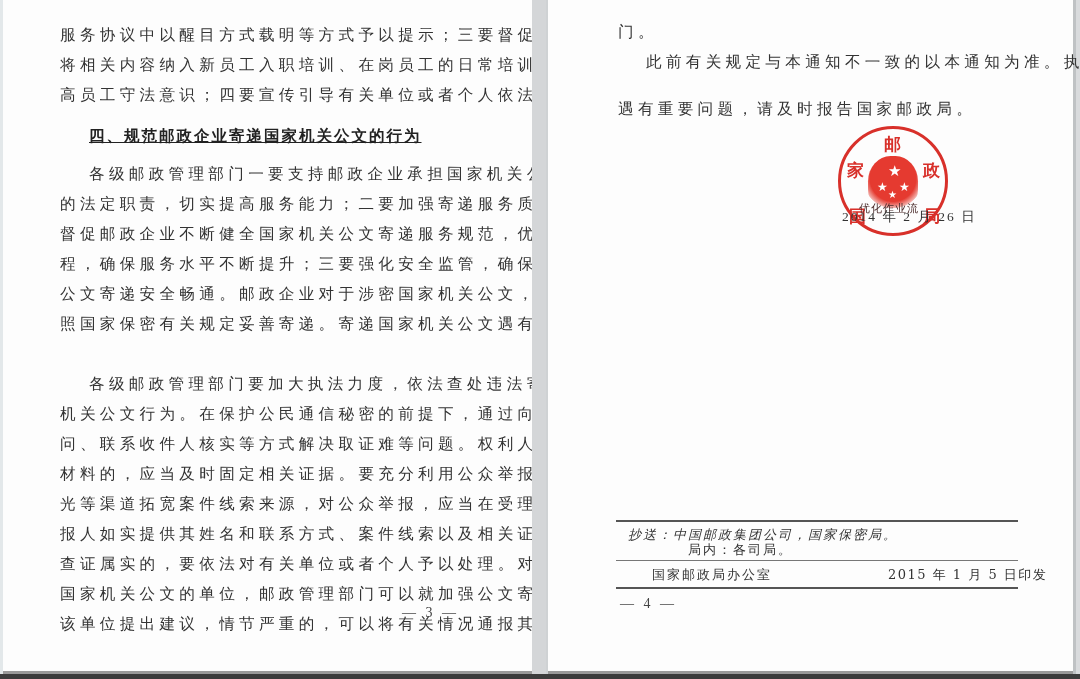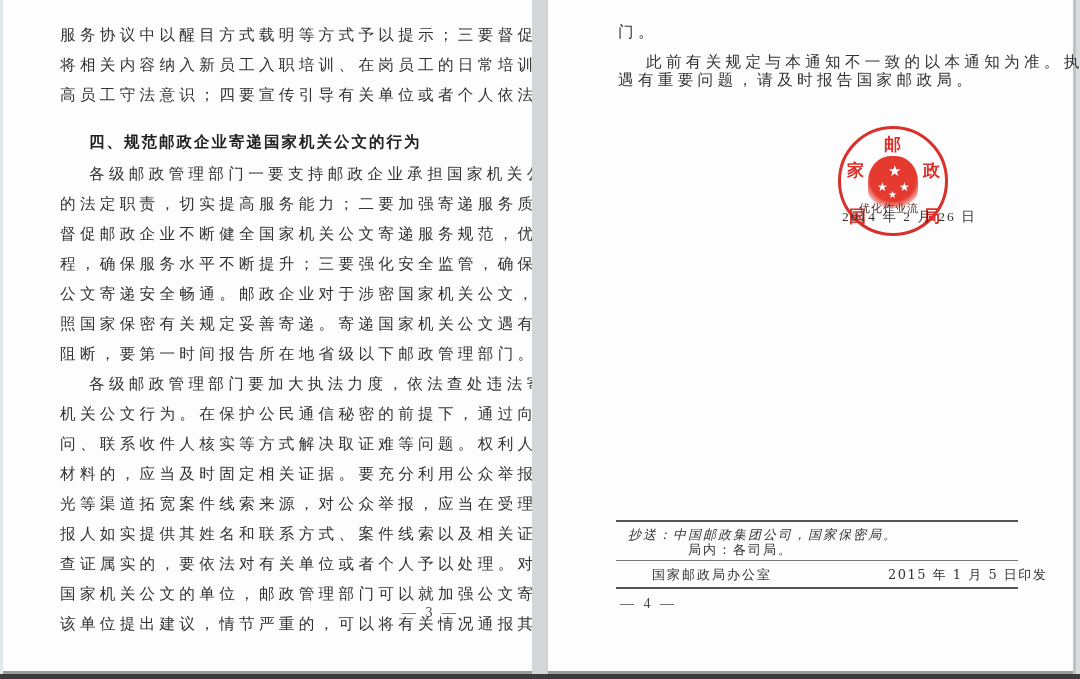--- a/index.html
+++ b/index.html
@@ -39,29 +39,28 @@
   .seal .inner-text { position:absolute; left:18px; top:72px; font-size:11px; letter-spacing:1px; color:#4a2a2a; white-space:nowrap; }
   .date-sign { position:absolute; left:842px; top:208px; font-size:13.5px; letter-spacing:2px; color:#333; white-space:nowrap; font-family:"Liberation Serif",serif; }
 </style>
 </head>
 <body>
 
 <div class="page" id="page-left">
   <div class="line" style="left:57px;top:25px;">服务协议中以醒目方式载明等方式予以提示；三要督促快递企业</div>
   <div class="line" style="left:57px;top:55px;">将相关内容纳入新员工入职培训、在岗员工的日常培训提纲，提</div>
   <div class="line" style="left:57px;top:85px;">高员工守法意识；四要宣传引导有关单位或者个人依法通过邮政</div>
-  <div class="line heading" style="left:86px;top:132px;">四、规范邮政企业寄递国家机关公文的行为</div>
+  <div class="line heading" style="left:86px;top:126px;text-decoration:underline;">四、规范邮政企业寄递国家机关公文的行为</div>
 
   <div class="line" style="left:86px;top:164px;">各级邮政管理部门一要支持邮政企业承担国家机关公文寄递</div>
   <div class="line" style="left:57px;top:194px;">的法定职责，切实提高服务能力；二要加强寄递服务质量监管，</div>
   <div class="line" style="left:57px;top:224px;">督促邮政企业不断健全国家机关公文寄递服务规范，优化作业流</div>
   <div class="line" style="left:57px;top:254px;">程，确保服务水平不断提升；三要强化安全监管，确保国家机关</div>
   <div class="line" style="left:57px;top:284px;">公文寄递安全畅通。邮政企业对于涉密国家机关公文，要严格按</div>
   <div class="line" style="left:57px;top:314px;">照国家保密有关规定妥善寄递。寄递国家机关公文遇有重大服务</div>
-  <div class="line" style="left:57px;top:344px;">阻断，要第一时间报告所在地省级以下邮政管理部门。</div>
 
 
   <div class="line" style="left:86px;top:374px;">各级邮政管理部门要加大执法力度，依法查处违法寄递国家</div>
   <div class="line" style="left:57px;top:404px;">机关公文行为。在保护公民通信秘密的前提下，通过向寄件人询</div>
   <div class="line" style="left:57px;top:434px;">问、联系收件人核实等方式解决取证难等问题。权利人提供证据</div>
   <div class="line" style="left:57px;top:464px;">材料的，应当及时固定相关证据。要充分利用公众举报、媒体曝</div>
   <div class="line" style="left:57px;top:494px;">光等渠道拓宽案件线索来源，对公众举报，应当在受理时要求举</div>
   <div class="line" style="left:57px;top:524px;">报人如实提供其姓名和联系方式、案件线索以及相关证据。案件</div>
   <div class="line" style="left:57px;top:554px;">查证属实的，要依法对有关单位或者个人予以处理。对违规交寄</div>
   <div class="line" style="left:57px;top:584px;">国家机关公文的单位，邮政管理部门可以就加强公文寄递管理向</div>
@@ -69,21 +68,21 @@
 
   <div class="page-num" style="left:399px;top:605px;">— 3 —</div>
 </div>
 
 <div class="gutter"></div>
 
 <div class="page" id="page-right"></div>
 
 <div class="line" style="left:618px;top:22px;">门。</div>
 <div class="line" style="left:646px;top:52px;">此前有关规定与本通知不一致的以本通知为准。执行过程中</div>
-<div class="line" style="left:618px;top:70px;text-align:center;">遇有重要问题，请及时报告国家邮政局。</div>
+<div class="line" style="left:618px;top:99px;text-align:center;">遇有重要问题，请及时报告国家邮政局。</div>
 
 <div class="seal">
   <div class="emblem"></div>
   <span class="star" style="left:47px;top:36px;font-size:15px;">★</span>
   <span class="star" style="left:36px;top:52px;">★</span>
   <span class="star" style="left:58px;top:52px;">★</span>
   <span class="star" style="left:47px;top:60px;font-size:10px;">★</span>
   <span class="ch" style="left:8px;top:76px;">国</span>
   <span class="ch" style="left:6px;top:30px;">家</span>
   <span class="ch" style="left:43px;top:4px;">邮</span>

